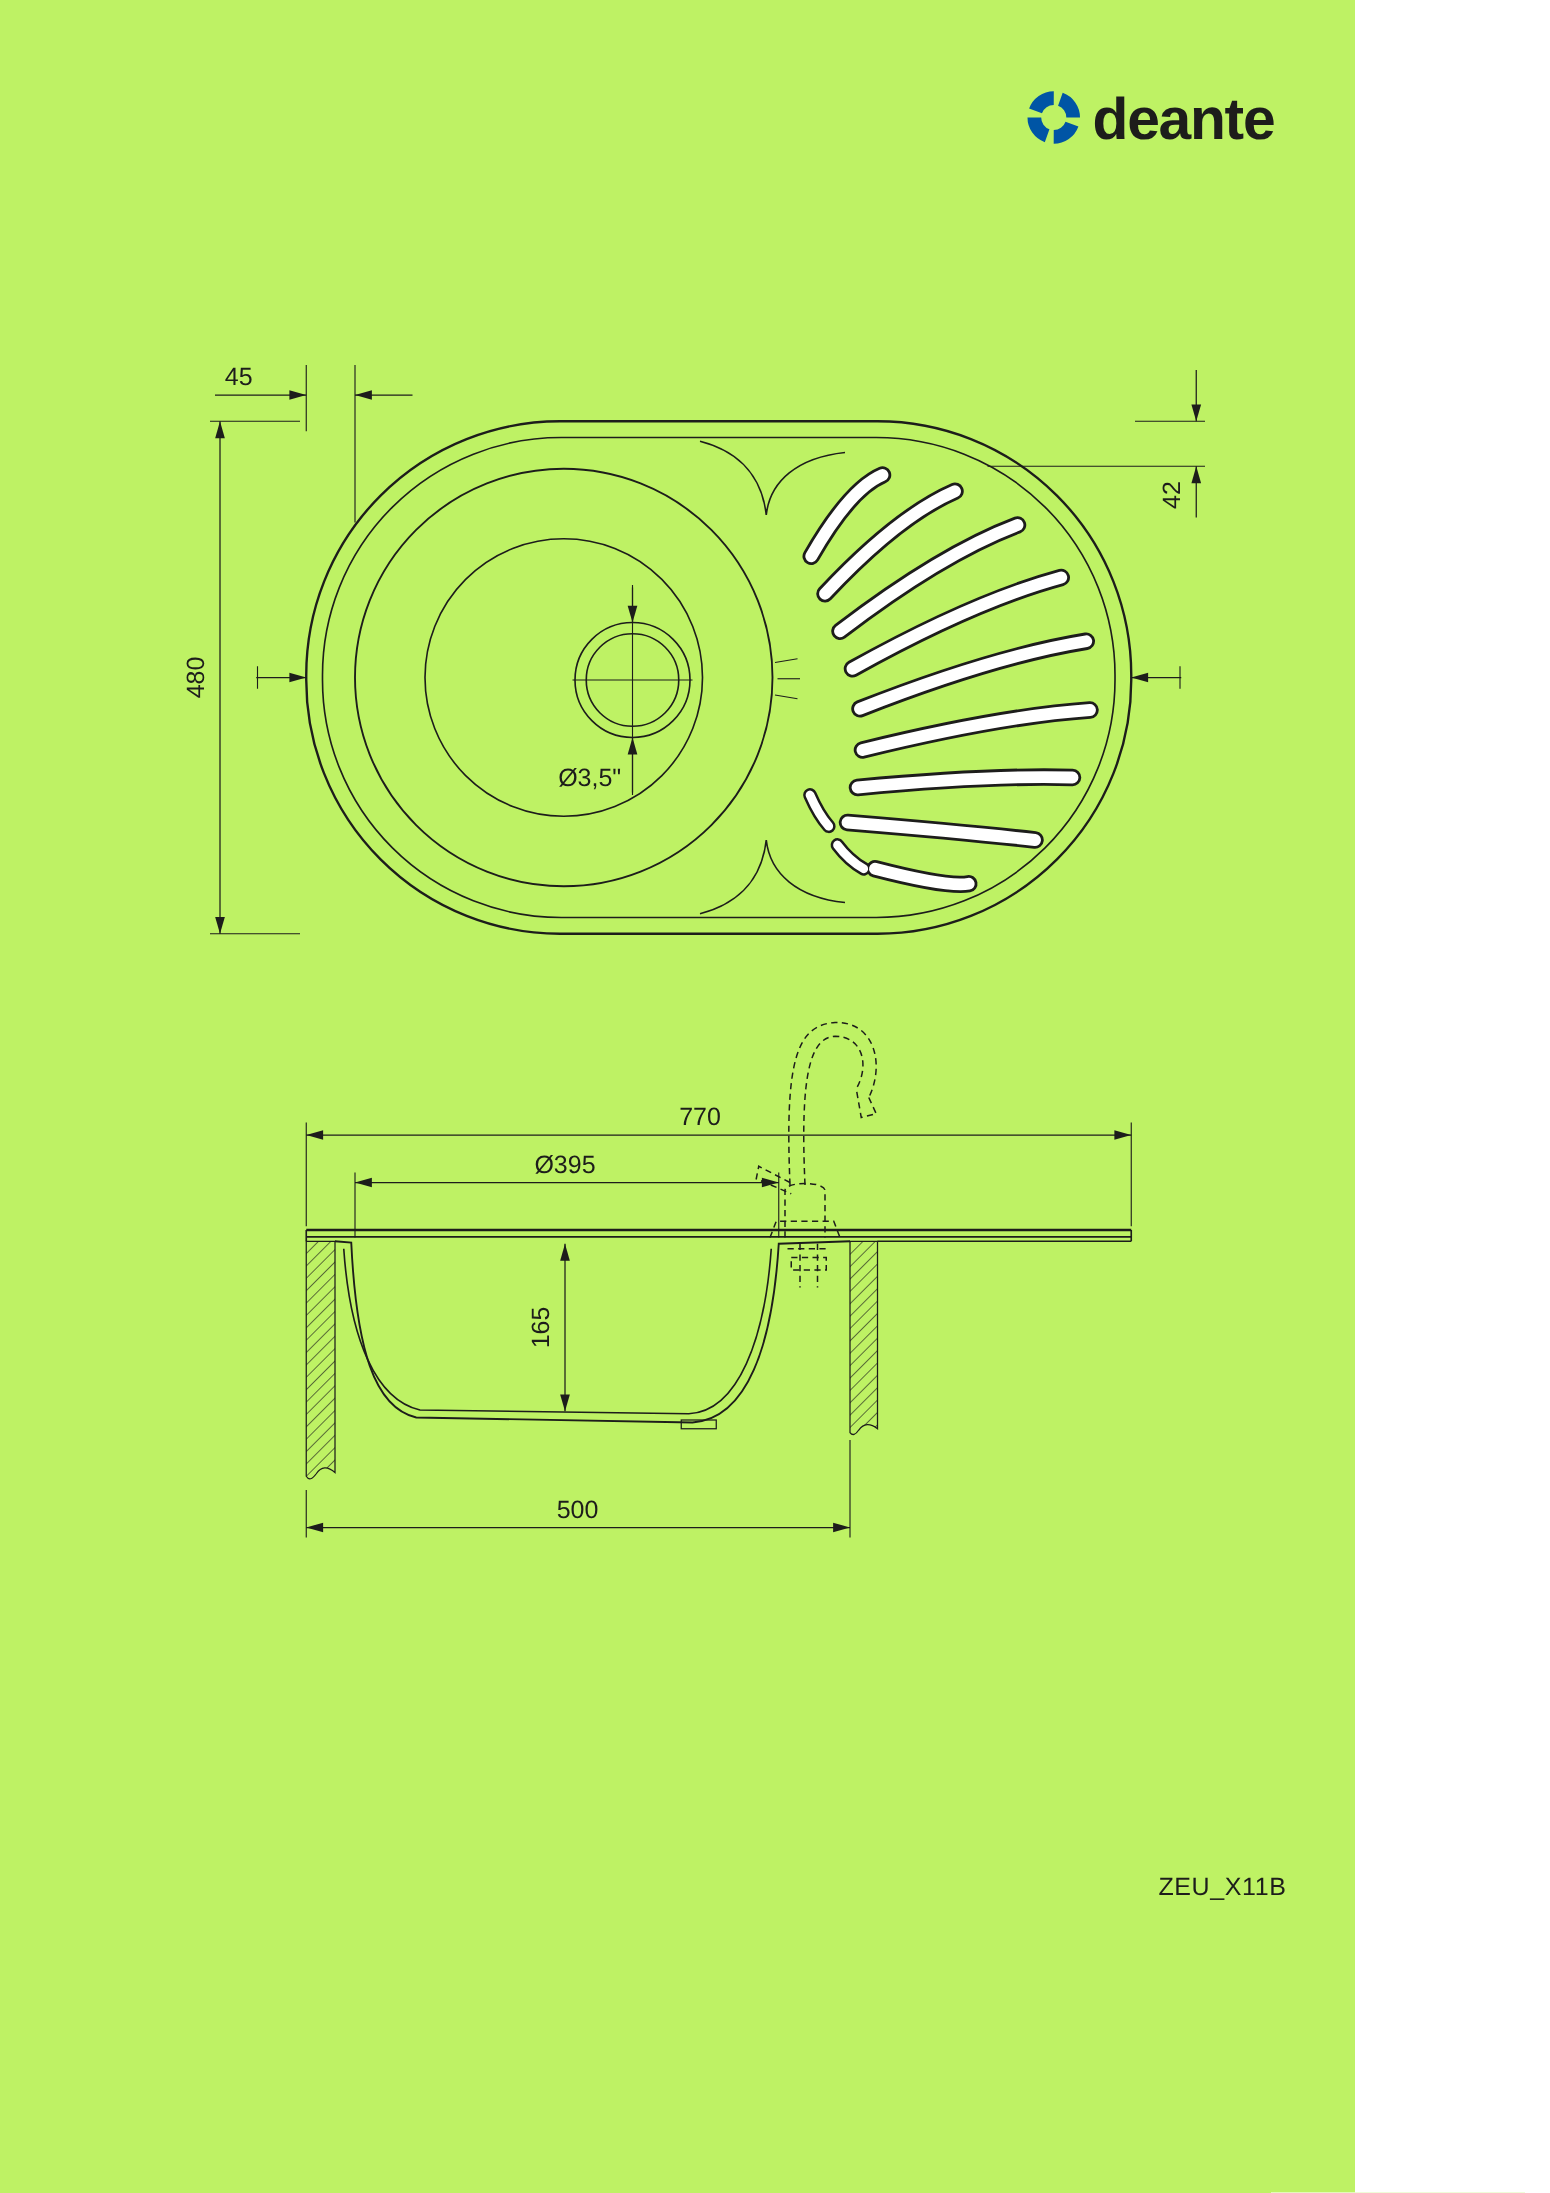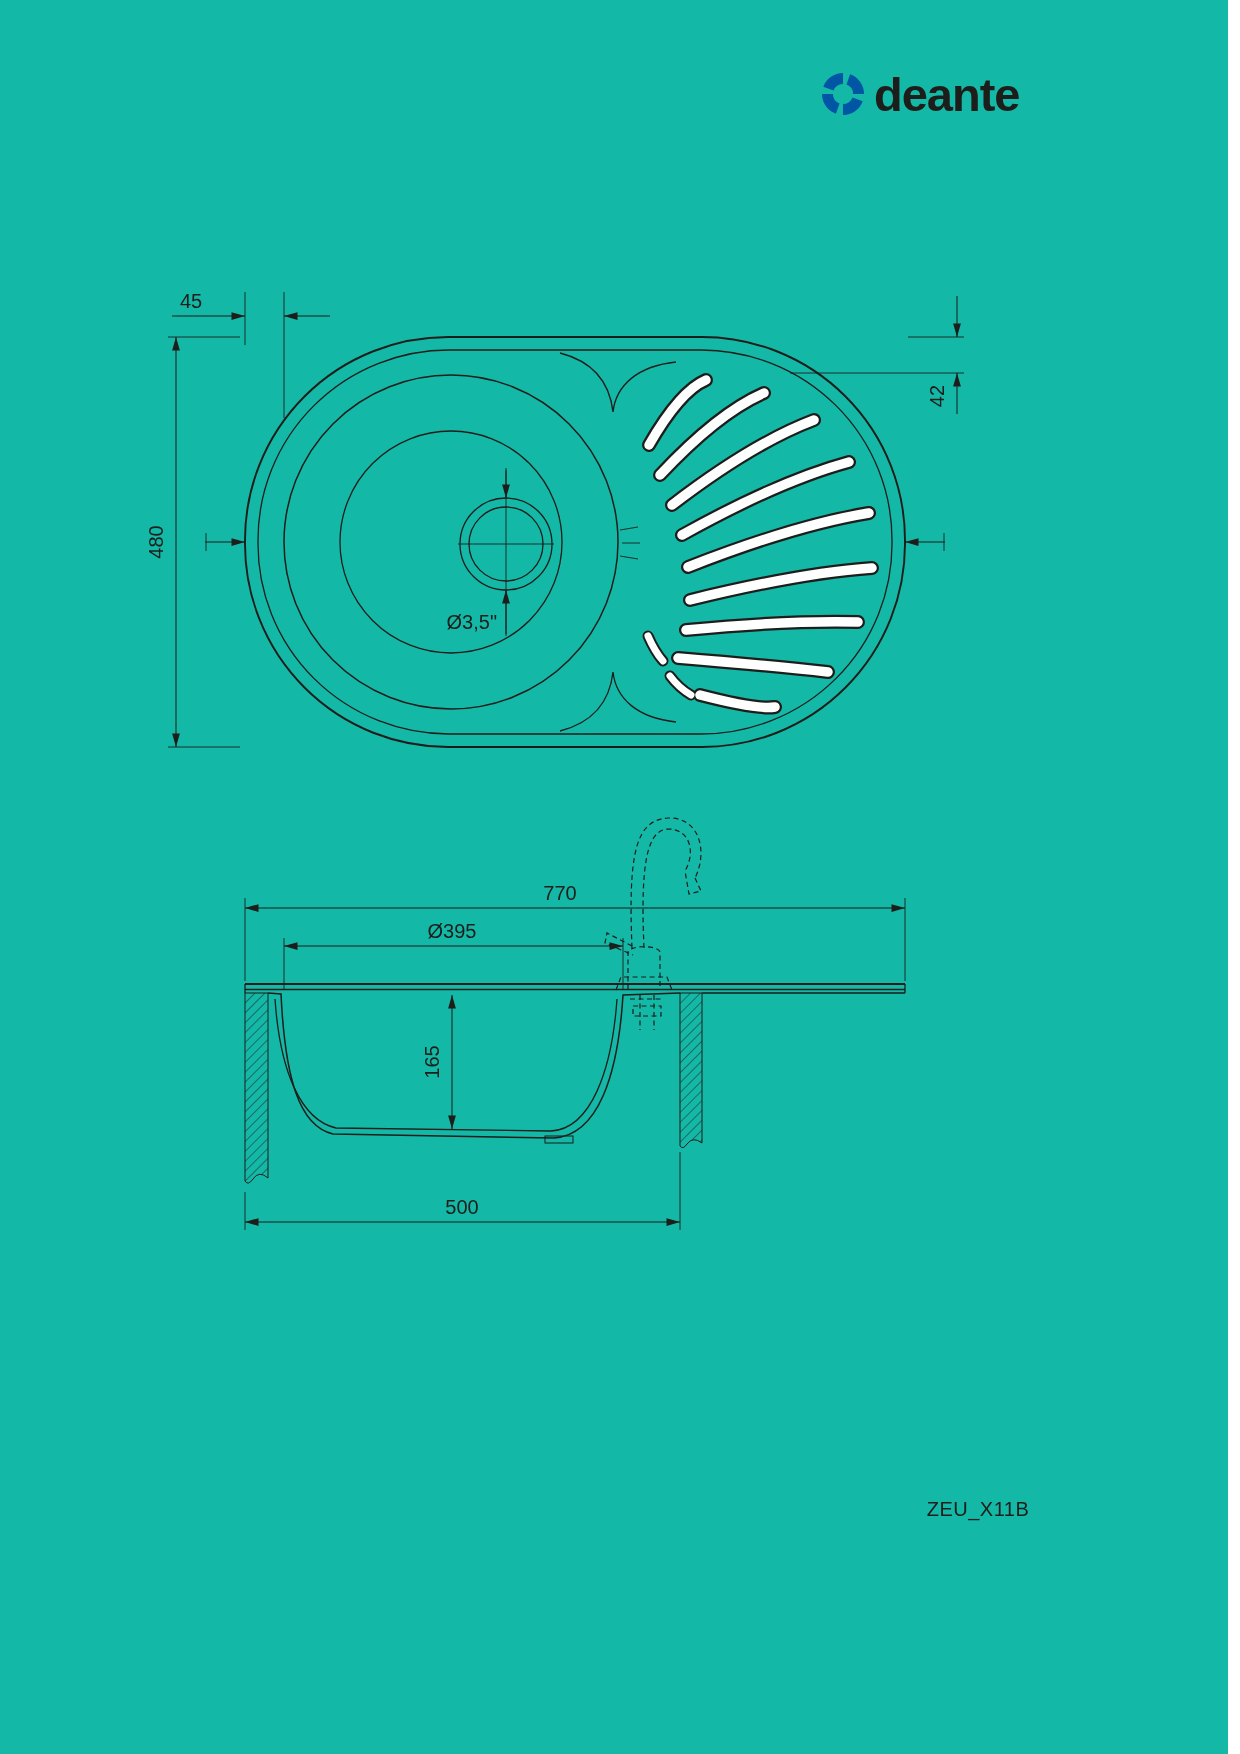--- a/index.html
+++ b/index.html
@@ -1,16 +1,16 @@
 <!DOCTYPE html>
 <html><head>
 <meta charset="utf-8">
 <style>
   html,body{margin:0;padding:0;background:#fff;}
-  .sheet{width:1228px;height:1754px;position:relative;background:#14b8a6;overflow:hidden;}
+  .sheet{width:1084px;height:1754px;position:relative;background:#bef264;overflow:hidden;}
   svg{display:block;}
   text{font-family:"Liberation Sans","DejaVu Sans",sans-serif;fill:#1d1d1b;stroke:none;}
   .dim-txt{font-size:20px;}
   .logo-txt{font-size:47px;font-weight:bold;letter-spacing:-1px;}
   .model-txt{font-size:20px;letter-spacing:0.5px;}
   .ext{stroke-width:0.9;}
   .dln{stroke-width:1;}
   .thin{stroke-width:0.9;}
   .m1{stroke-width:1.9;}
   .m2{stroke-width:1.3;}

